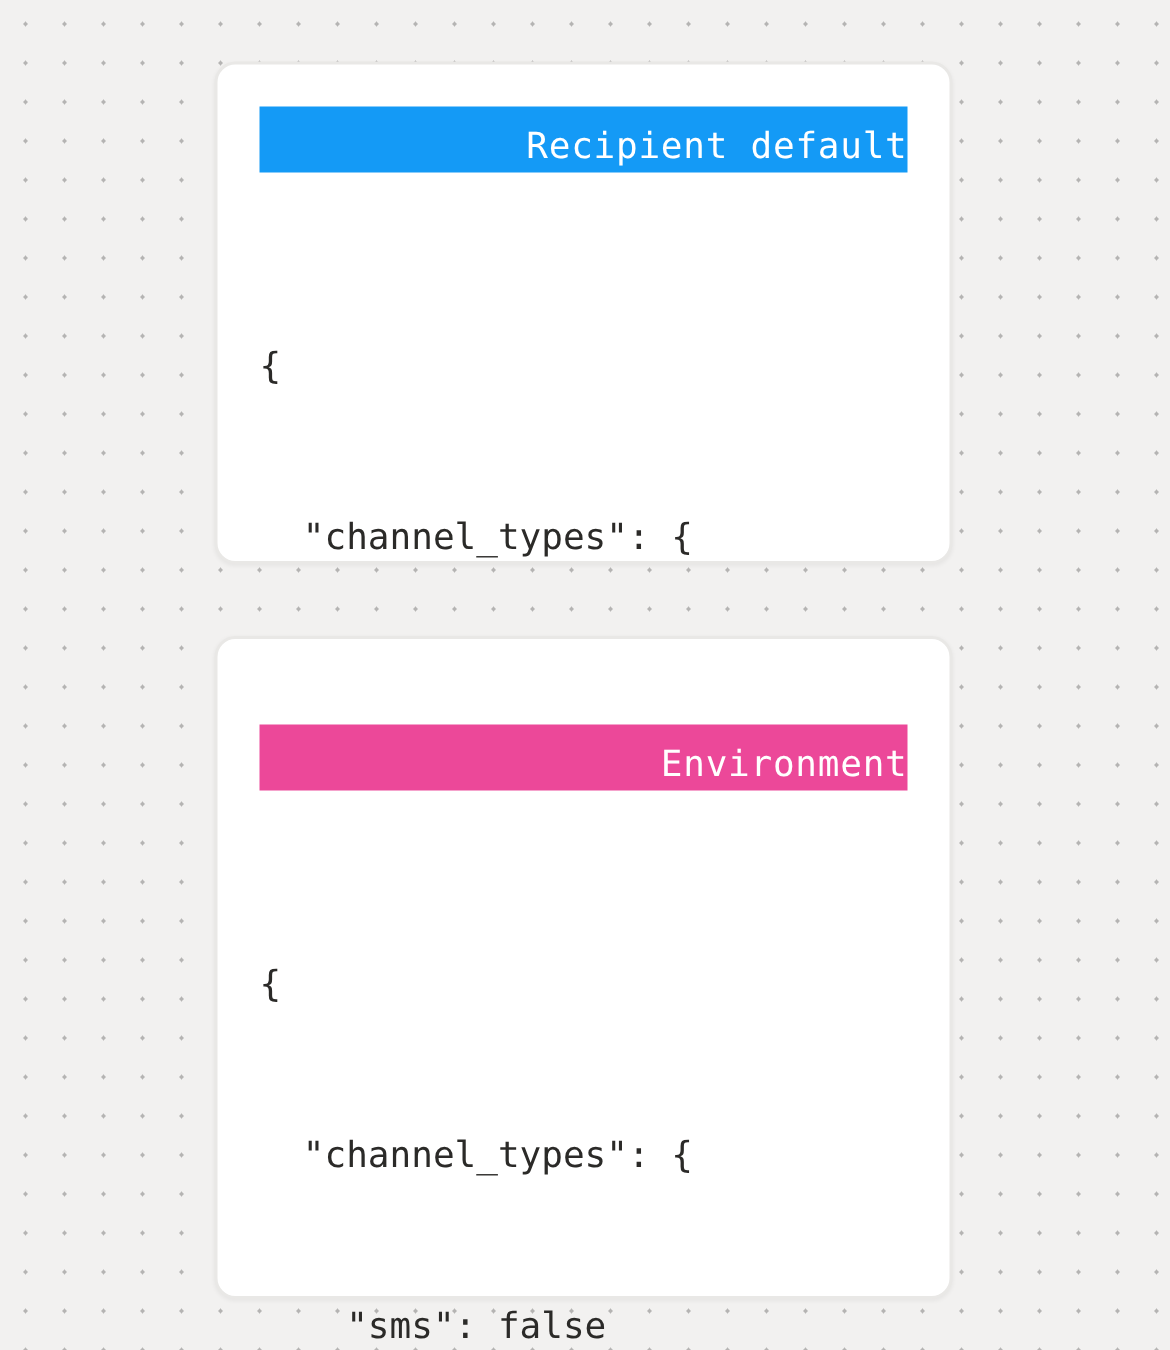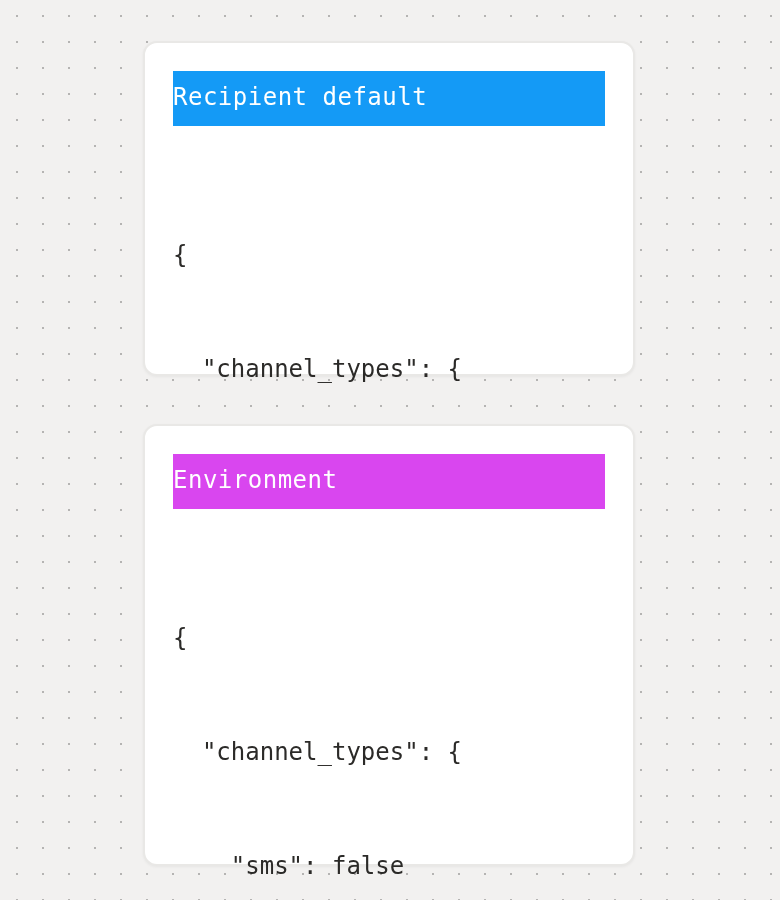--- a/index.html
+++ b/index.html
@@ -35,24 +35,24 @@
   .card-recipient {
     top: 41px;
     height: 335px;
   }
   .card-environment {
     top: 424px;
     height: 442px;
   }
   .badge {
     display: block;
-    height: 55px;
+    height: 44px;
     line-height: 52px;
     border-radius: 0;
-    text-align: left;
+    text-align: right;
     color: #ffffff;
     font-size: 24px;
     letter-spacing: 0.5px;
     margin-bottom: 34px;
     overflow: hidden;
     white-space: nowrap;
   }
   .code {
     font-size: 24px;
     line-height: 38px;
@@ -73,21 +73,21 @@
     <div class="code">
       <div class="code-line">{</div>
       <div class="code-line">  "channel_types": {</div>
       <div class="code-line">    "sms": true</div>
       <div class="code-line">  }</div>
       <div class="code-line">}</div>
     </div>
   </section>
 
   <section class="card card-environment">
-    <div class="badge" style="background-color: #d946ef;">Environment</div>
+    <div class="badge" style="background-color: #ec4899; margin-top: 29px;">Environment</div>
     <div class="code">
       <div class="code-line">{</div>
       <div class="code-line">  "channel_types": {</div>
       <div class="code-line">    "sms": false</div>
       
       
       
       
       
     </div>

